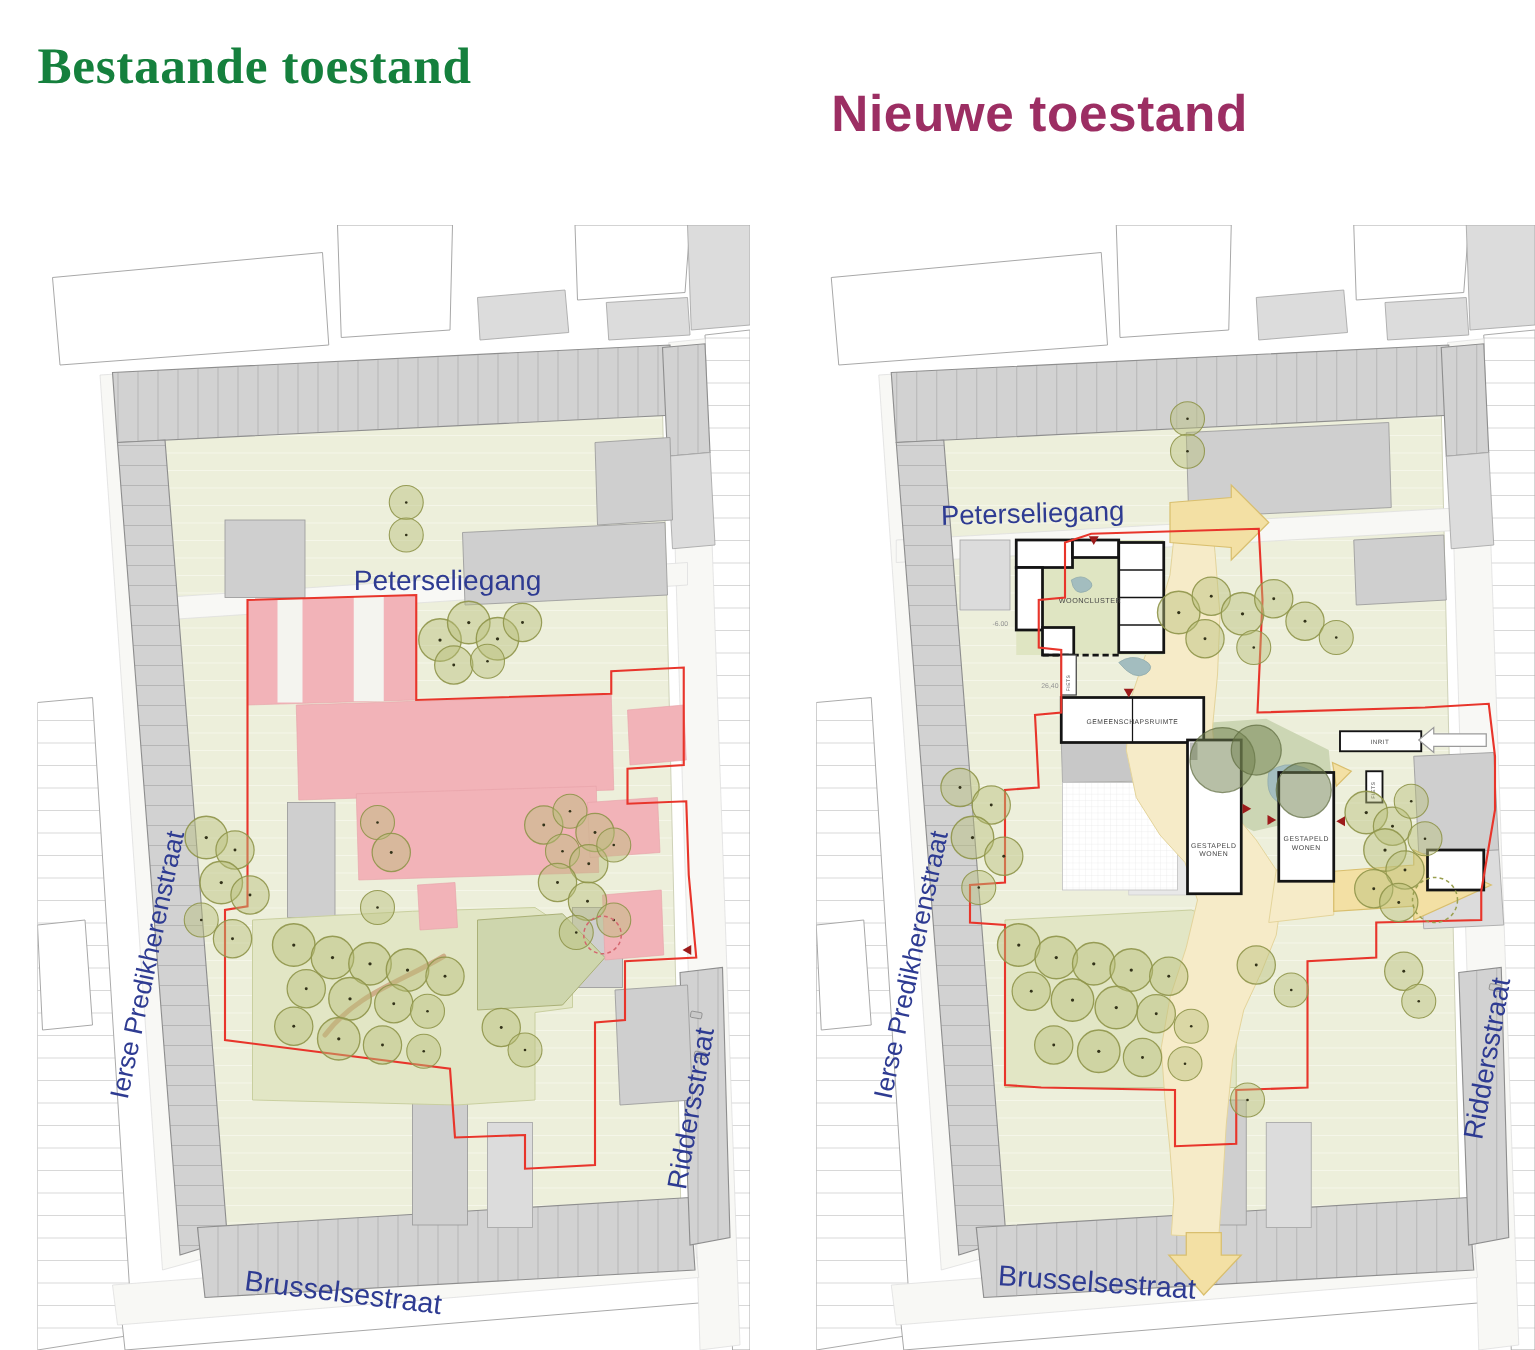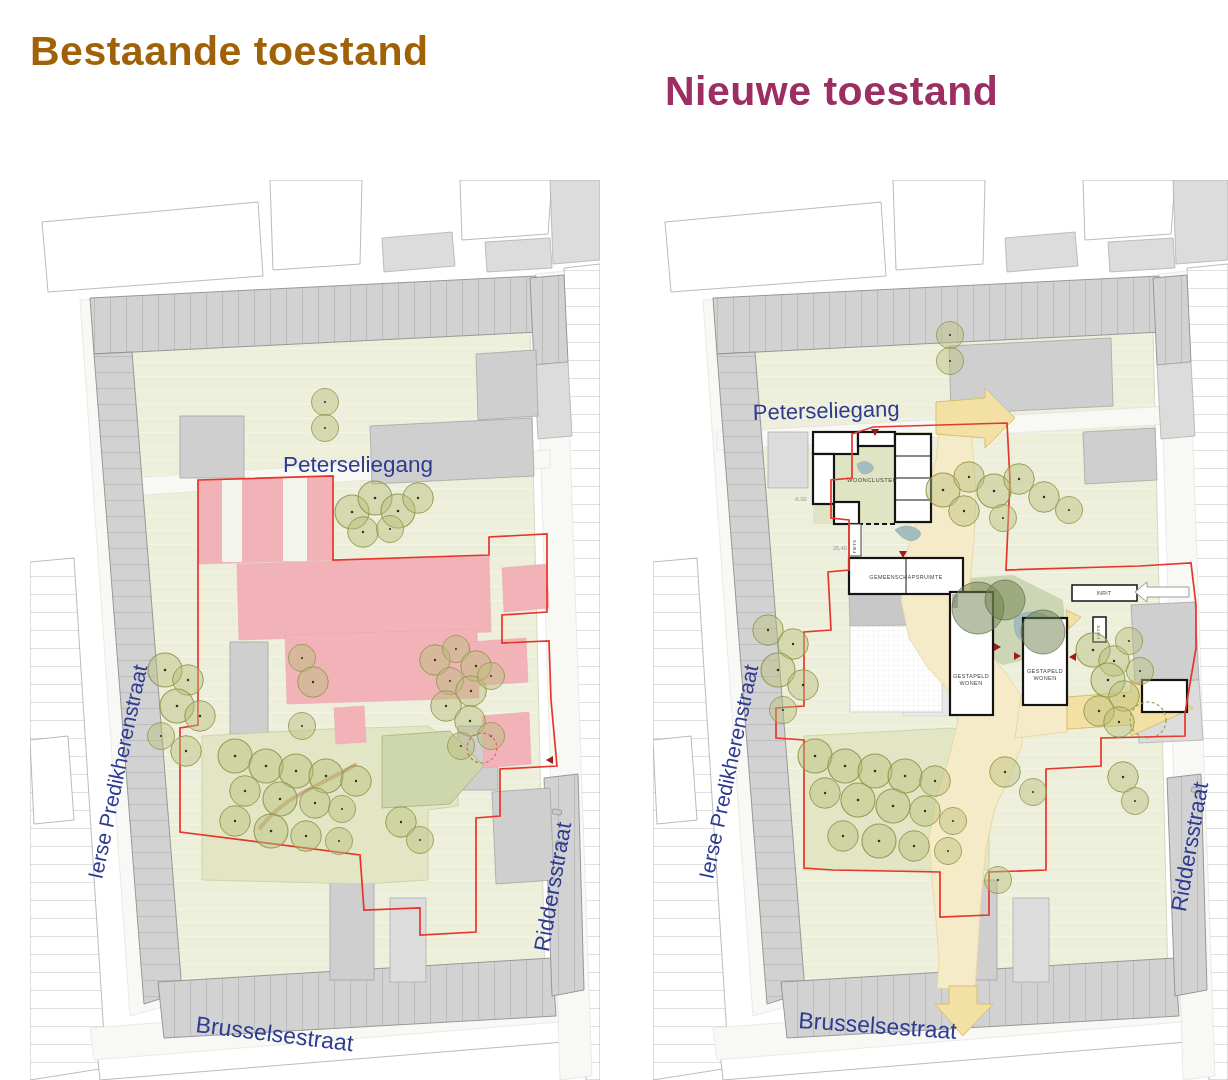--- a/index.html
+++ b/index.html
@@ -41,21 +41,21 @@
   .dim-label{fill:#949494;font-family:"Liberation Sans",sans-serif;}
   .dashline{stroke:#141414;stroke-width:2.2;stroke-dasharray:5 3;fill:none;}
   .pathbrown{stroke:#c9a078;stroke-width:4;fill:none;opacity:.8;stroke-linecap:round;}
   .dashcircle-pink{fill:none;stroke:#d4666e;stroke-width:1.2;stroke-dasharray:3 2.5;}
   .dashcircle-olive{fill:none;stroke:#9aa050;stroke-width:1.2;stroke-dasharray:3 2.5;}
   .outarrow{fill:#ffffff;stroke:#9a9a9a;stroke-width:1;}
 </style>
 </head>
 <body>
 
-<h1 class="panel-title" id="title-left" style="color: #a16207;">Bestaande toestand</h1>
+<h1 class="panel-title" id="title-left" style="color: #15803d; font-family: Liberation Serif, serif;">Bestaande toestand</h1>
 <h1 class="panel-title" id="title-right" style="color: rgb(156, 46, 99);">Nieuwe toestand</h1>
 
 <svg id="map-left" class="map" width="570" height="900" viewBox="0 0 570 900" xmlns="http://www.w3.org/2000/svg">
   <defs>
     <pattern id="pgv" width="16" height="16" patternUnits="userSpaceOnUse">
       <rect width="16" height="16" fill="#d2d2d2"></rect>
         <path d="M0,0V16" stroke="#a6a6a6" stroke-width="1"></path>
     </pattern>
     <pattern id="pgh" width="16" height="16" patternUnits="userSpaceOnUse">
       <rect width="16" height="16" fill="#d2d2d2"></rect>

